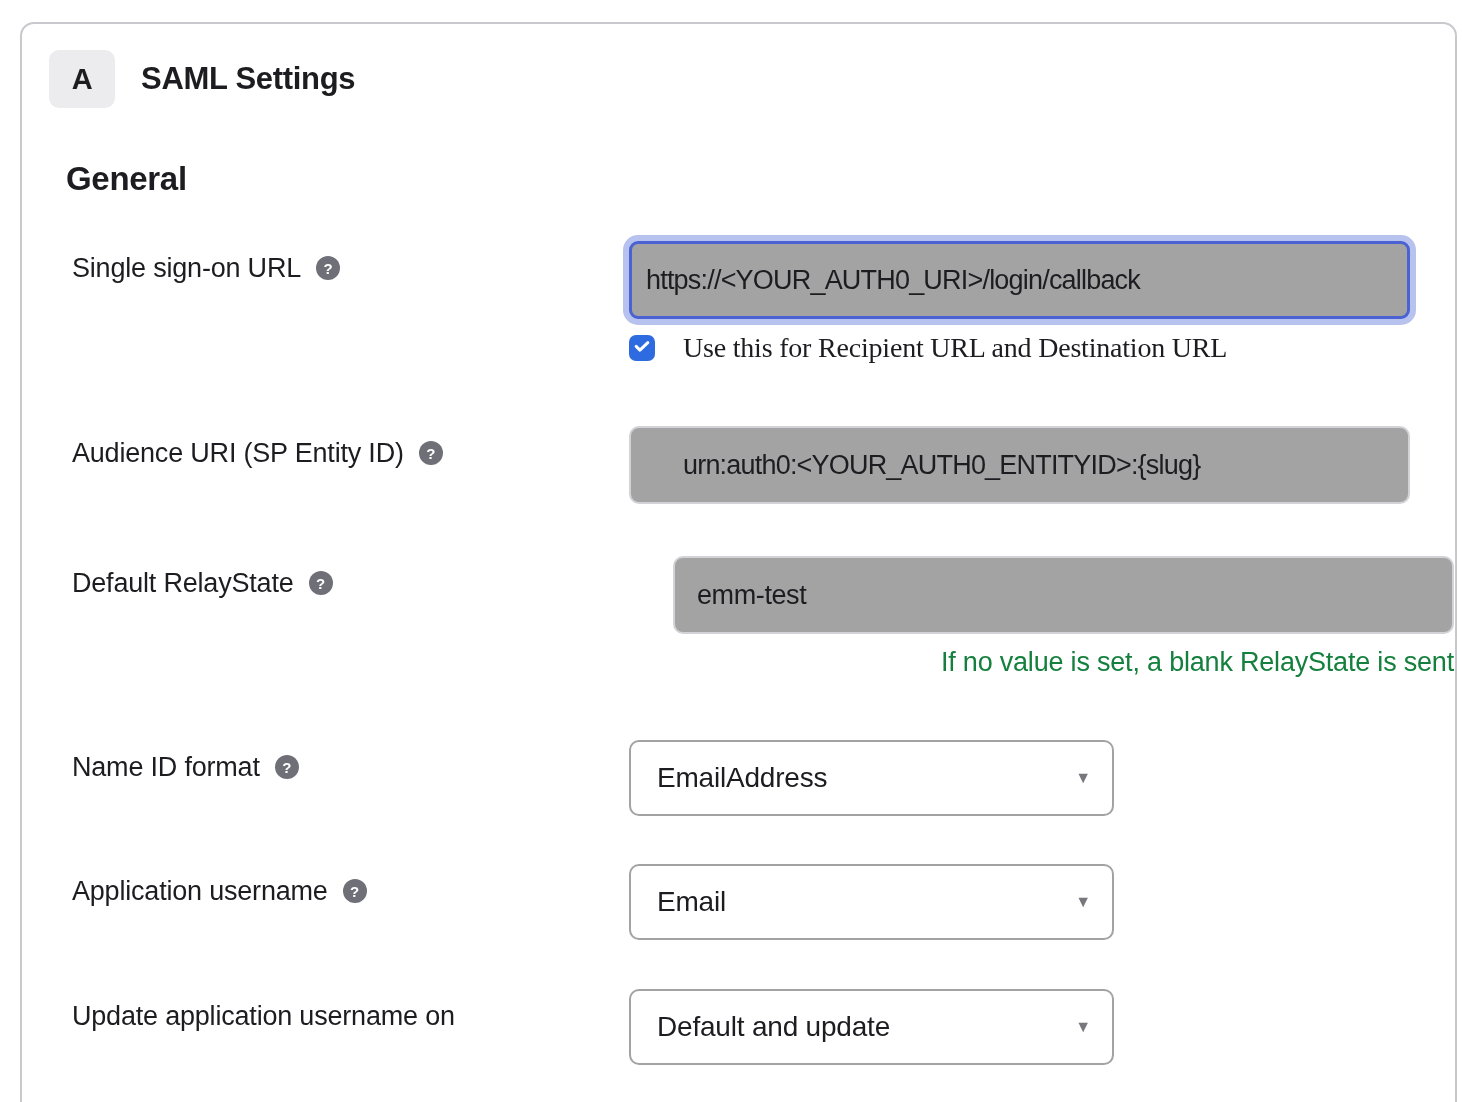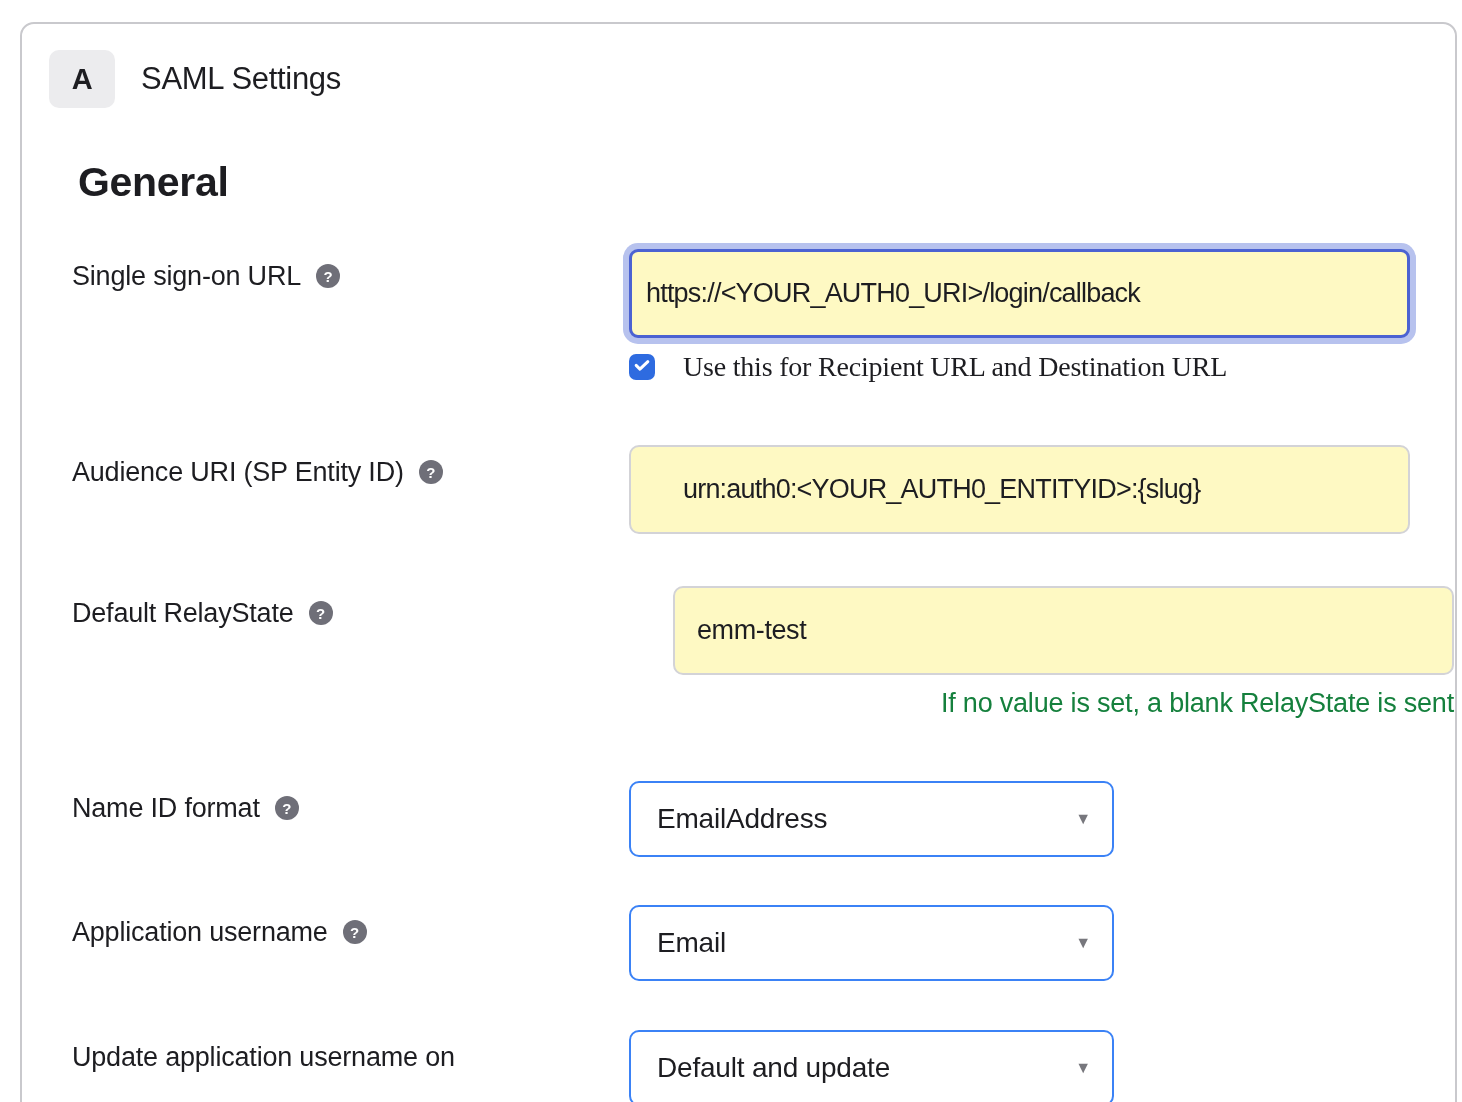--- a/index.html
+++ b/index.html
@@ -26,26 +26,26 @@
   }
   .step-badge {
     width: 66px; height: 58px;
     background: #ececee;
     border-radius: 10px;
     display: flex; align-items: center; justify-content: center;
     font-size: 29px; font-weight: 700;
     letter-spacing: -0.2px;
   }
   .panel-title {
-    font-size: 31px; font-weight: 400;
+    font-size: 31px; font-weight: 700;
     letter-spacing: -0.3px;
   }
   .section-title {
-    margin: 54px 0 0 56px;
-    font-size: 41px; font-weight: 700;
+    margin: 54px 0 0 44px;
+    font-size: 33px; font-weight: 700;
     letter-spacing: -0.3px;
     line-height: 1;
   }
   .form { margin: 46px 0 0 50px; }
   .row { display: flex; }
   .row-sso { margin-bottom: 62px; }
   .row-audience { margin-bottom: 52px; }
   .row-relaystate { margin-bottom: 62px; gap: 44px; }
   .row-nameid { margin-bottom: 48px; }
   .row-appusername { margin-bottom: 49px; }
@@ -69,24 +69,24 @@
     flex: 0 0 auto;
     display: flex; align-items: center; justify-content: center;
     color: #ffffff;
     font-size: 15px; font-weight: 700;
     cursor: pointer;
     user-select: none;
   }
   .field-col { width: 781px; }
   .text-input {
     display: block;
-    width: 781px; height: 89px;
+    width: 781px; height: 78px;
     border: 2px solid #d3d3d7;
     border-radius: 10px;
-    background: #fef9c3;
+    background: #a3a3a3;
     font-family: "Liberation Sans", "DejaVu Sans", sans-serif;
     font-size: 27px;
     color: #1d1d21;
     letter-spacing: -0.8px;
     padding: 0 14px;
     outline: none;
   }
   .text-input.focused {
     border: 3px solid #4b62d2;
     box-shadow: 0 0 0 6px #b7c2ee;
@@ -118,21 +118,21 @@
   .helper-text {
     margin-top: 13px;
     font-size: 27px;
     color: #15803d;
     letter-spacing: -0.2px;
     text-align: right;
   }
   .dropdown {
     position: relative;
     width: 485px; height: 76px;
-    border: 2px solid #3b82f6;
+    border: 2px solid #a3a3a3;
     border-radius: 10px;
     background: #ffffff;
     display: flex; align-items: center;
     padding-left: 26px;
     cursor: pointer;
   }
   .dropdown-value {
     font-size: 28px;
     letter-spacing: -0.2px;
   }

